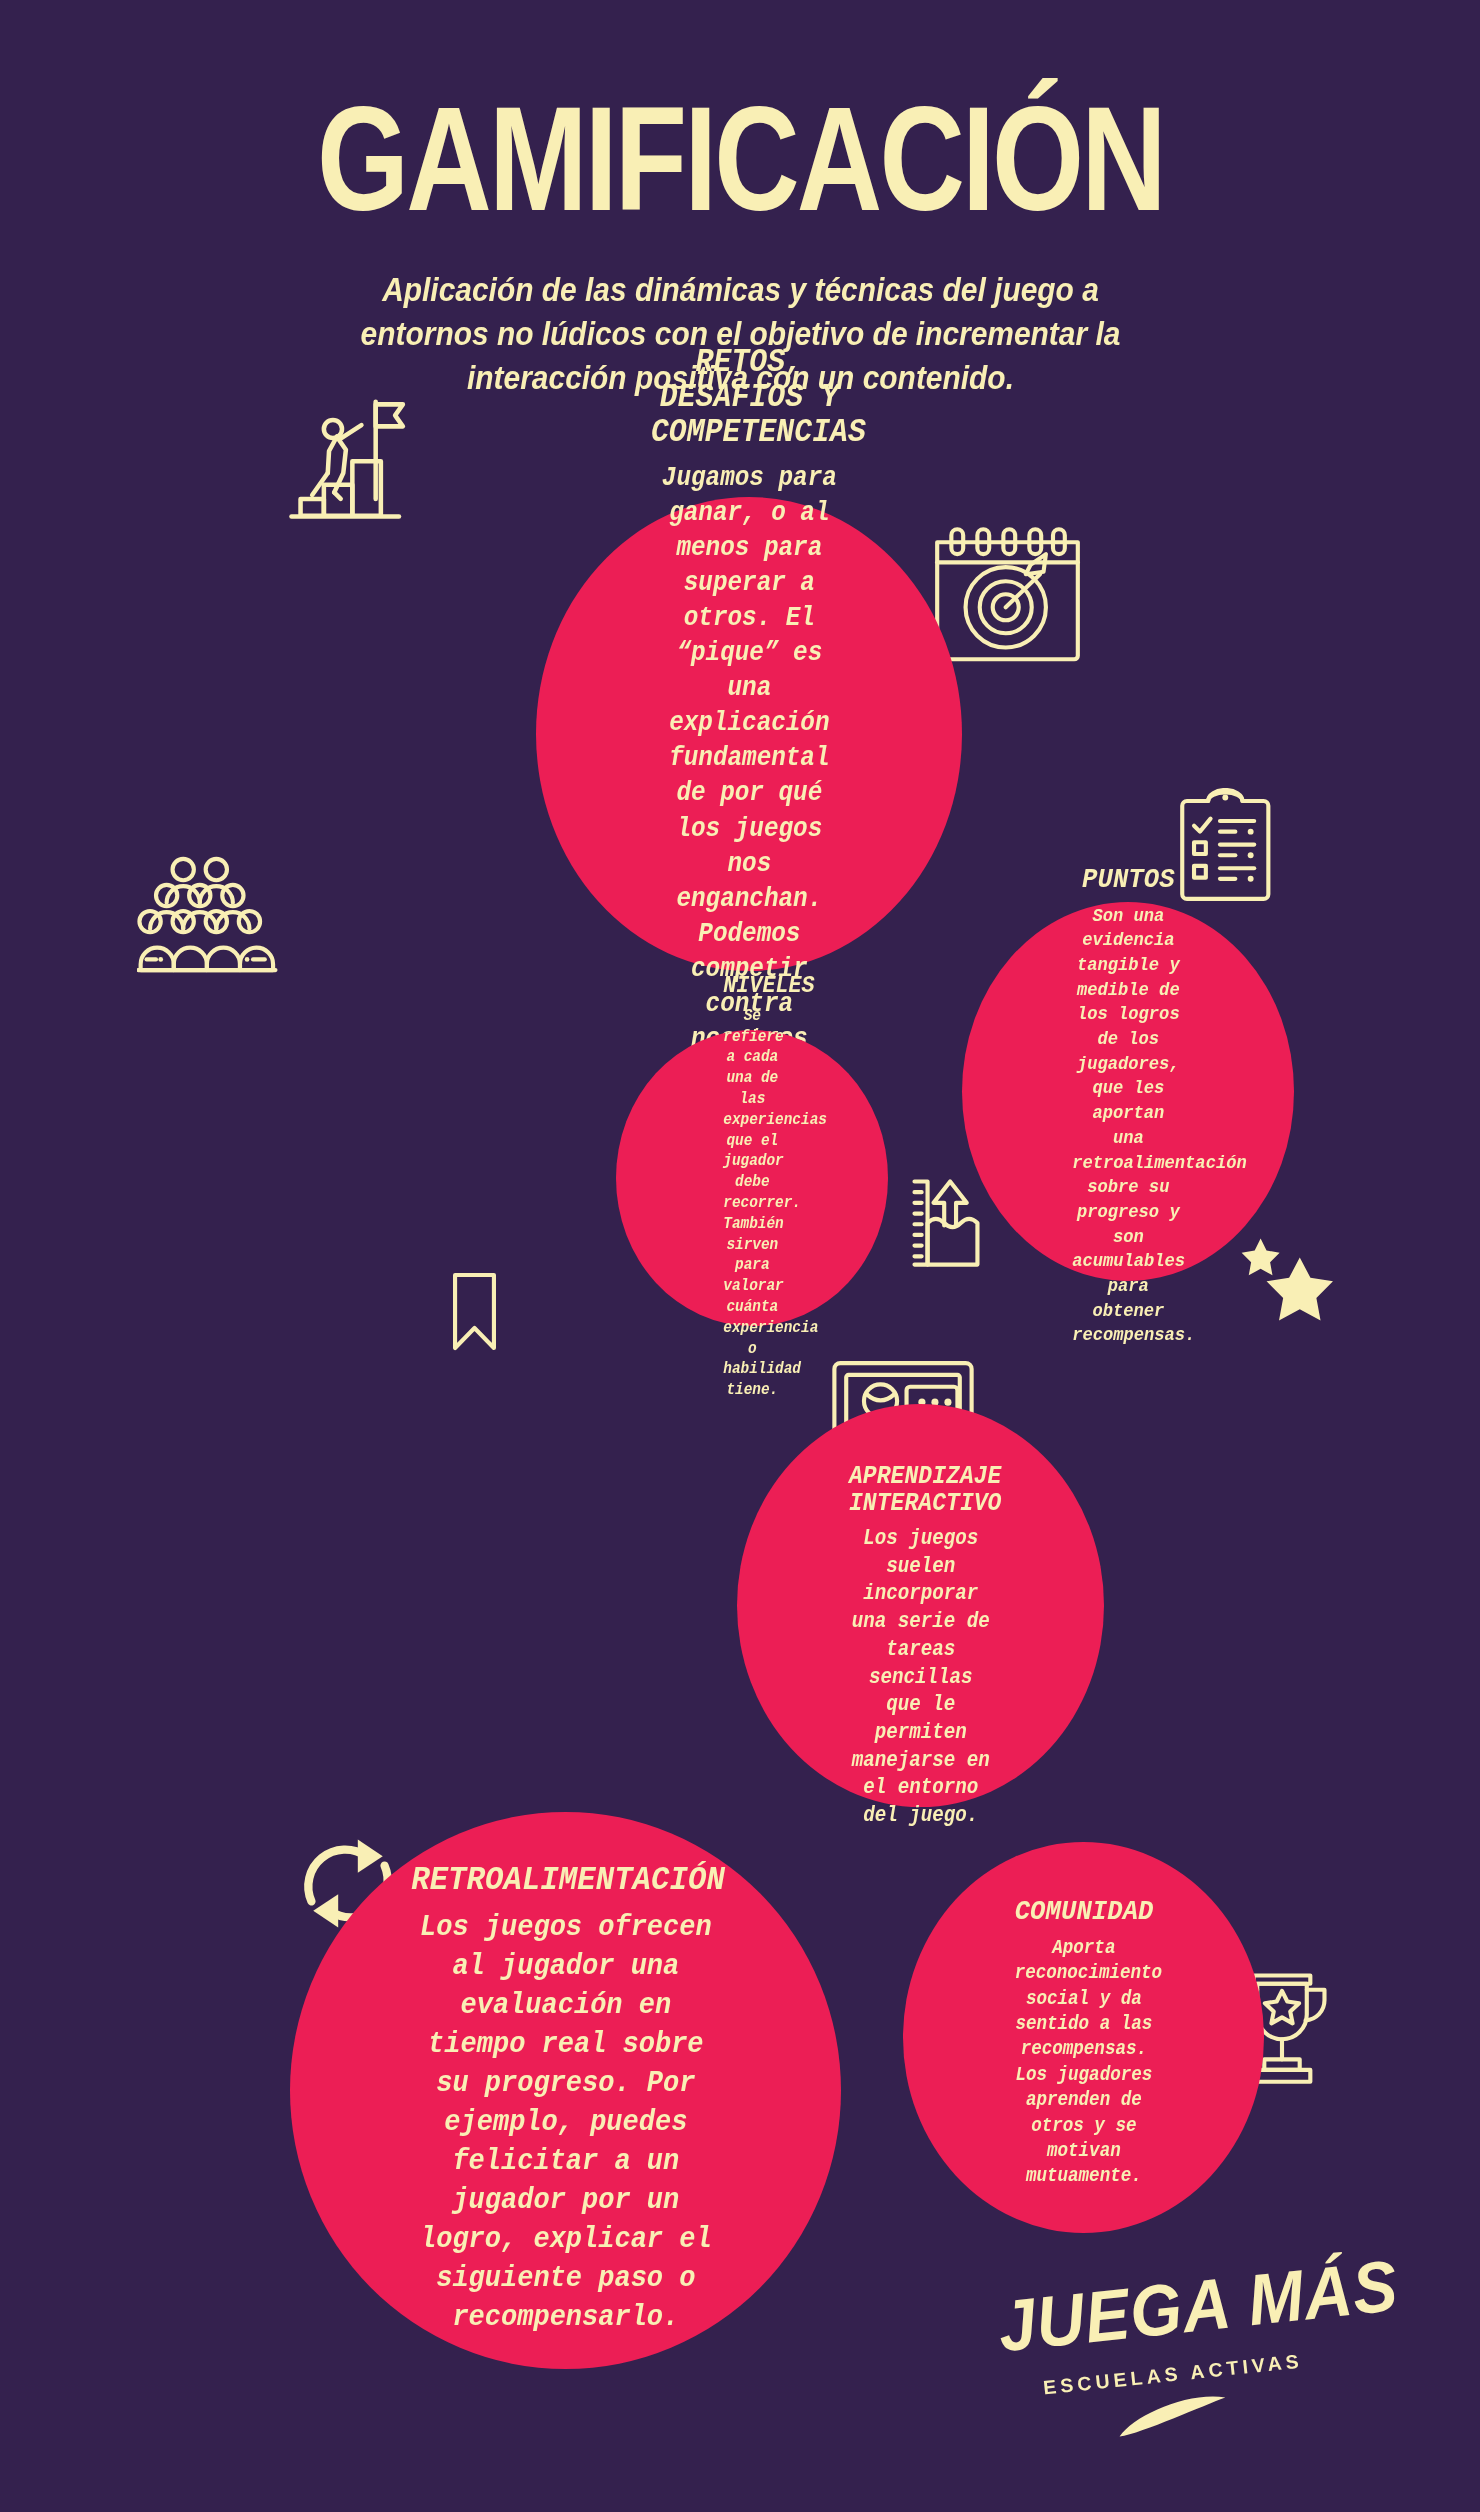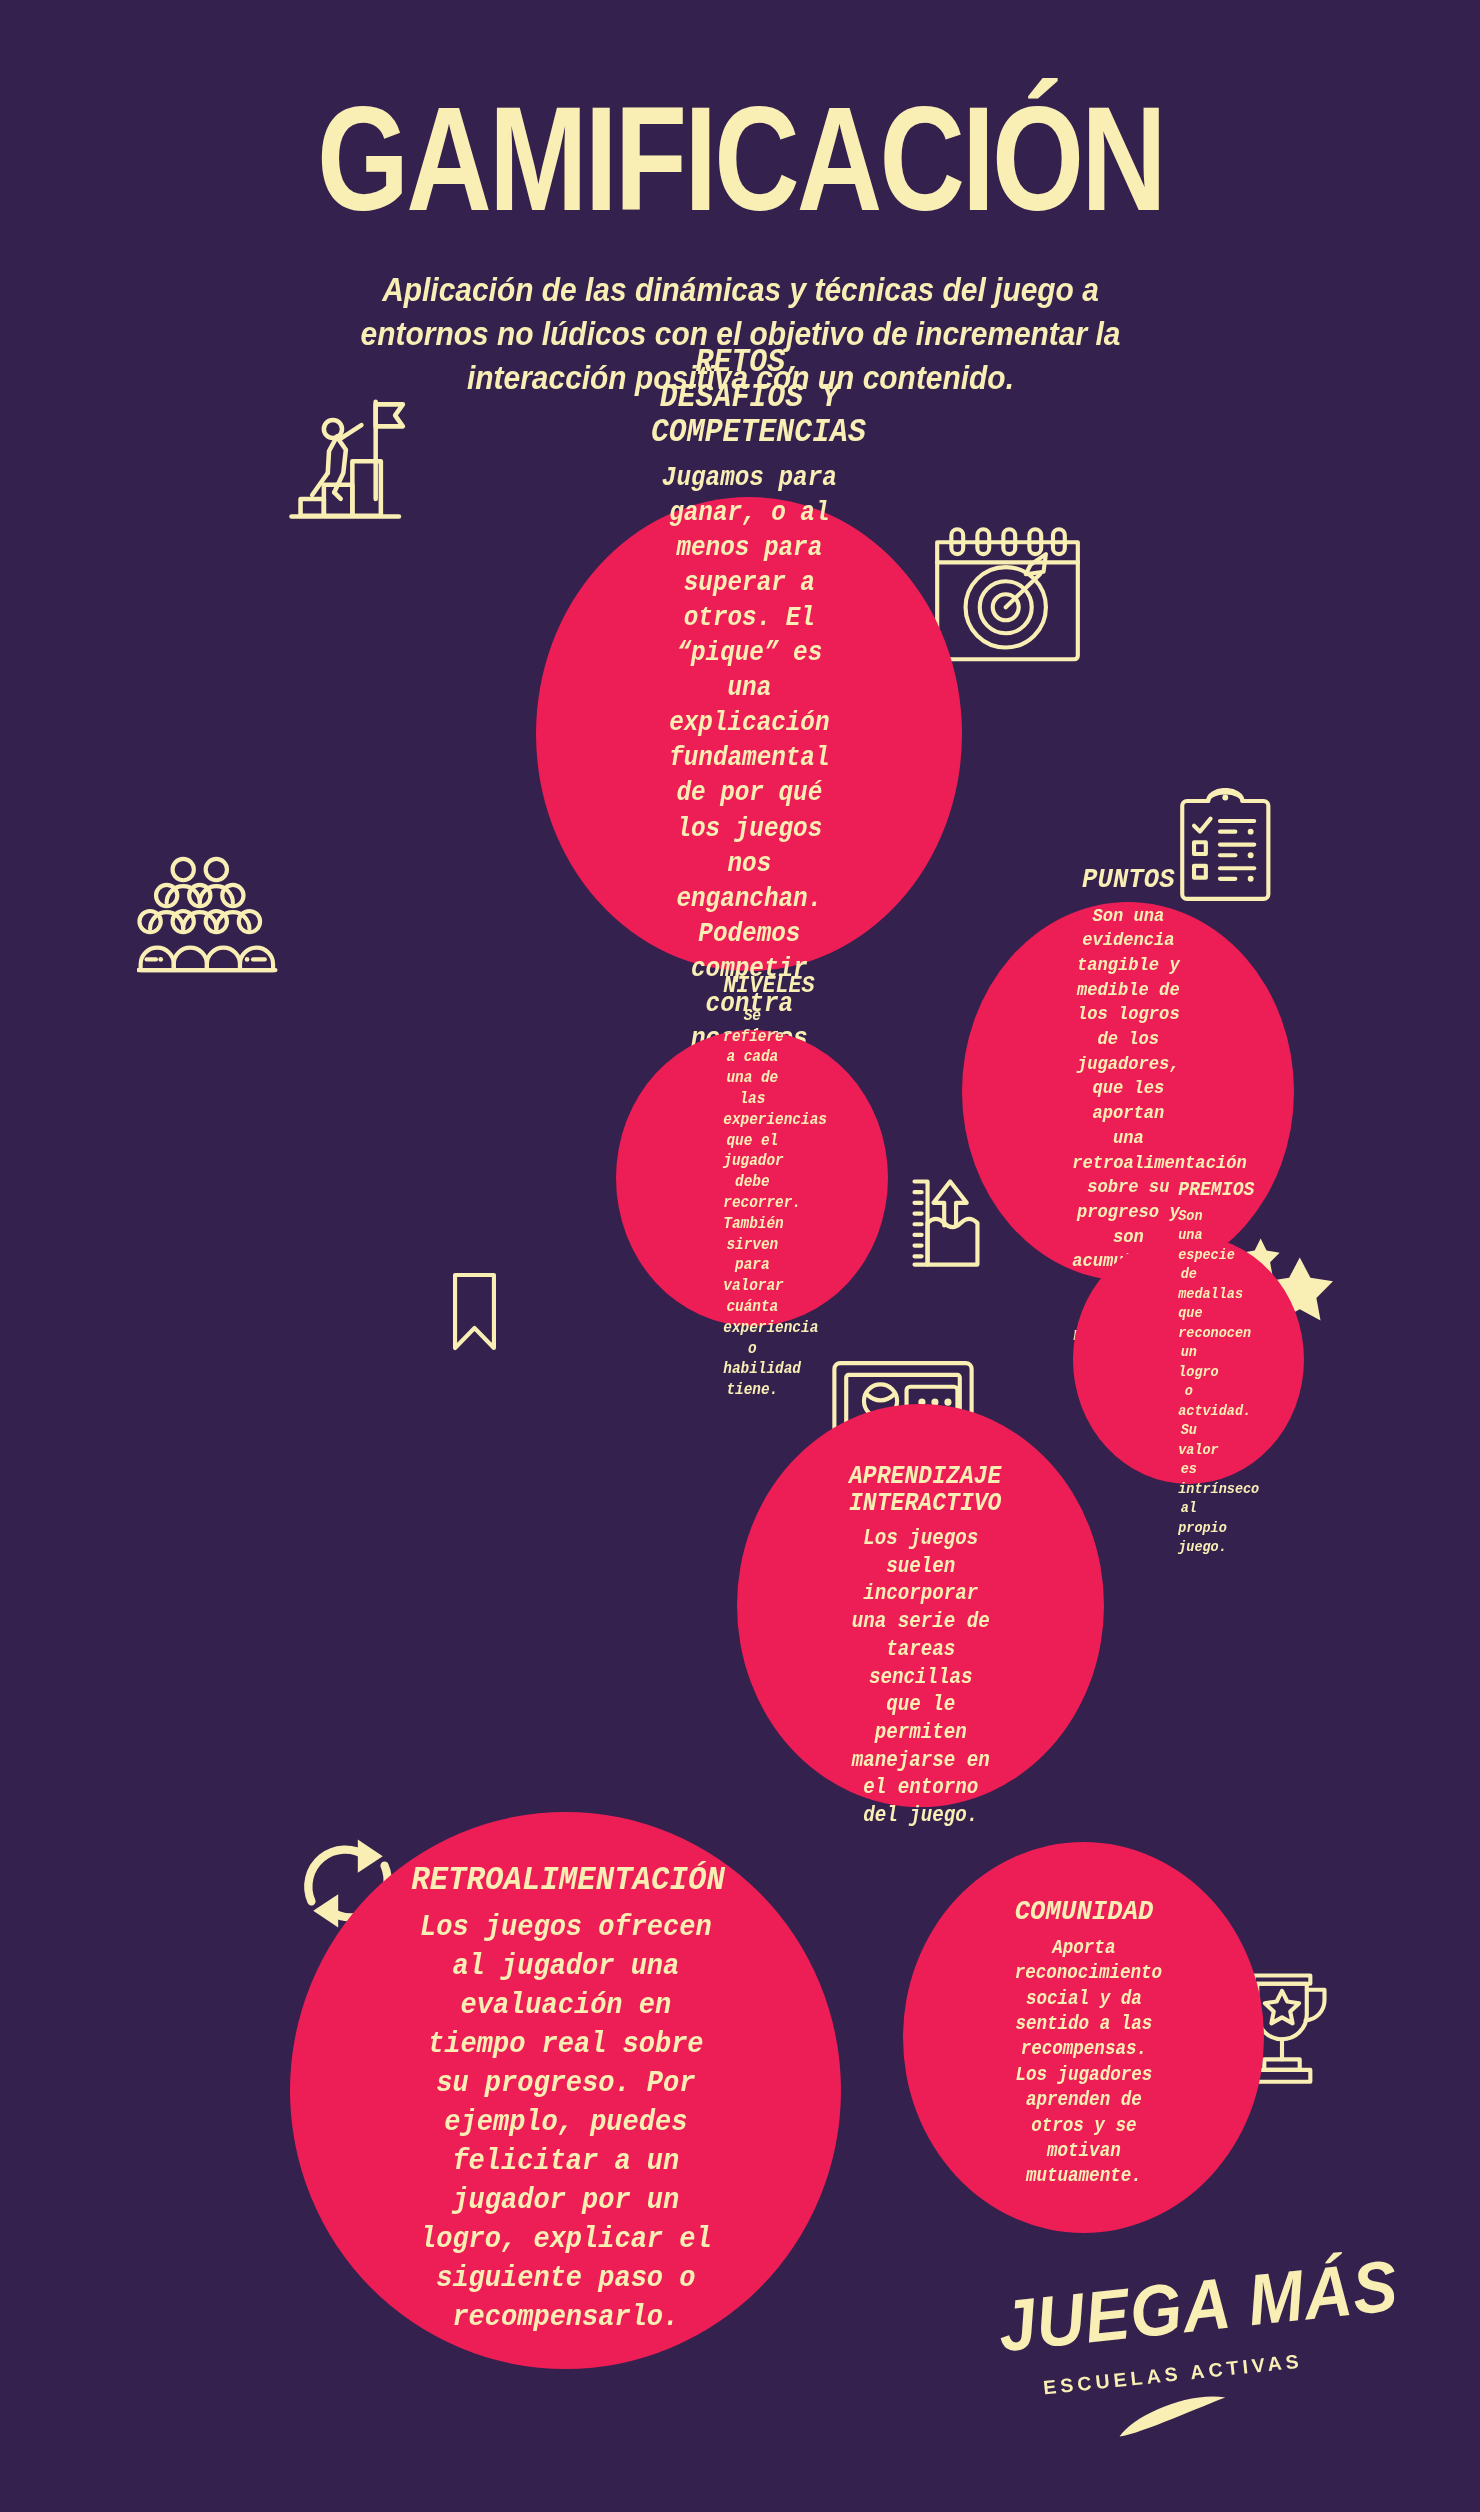--- a/index.html
+++ b/index.html
@@ -283,26 +283,20 @@
     </div>
   </div>
 
   <div class="bubble b-niveles" style="left:616px;top:1030px;width:272px;height:296px;">
     <div class="inner">
       <h2>NIVELES</h2>
       <p>Se refiere a cada una de las experiencias que el jugador debe recorrer. También sirven para valorar cuánta experiencia o habilidad tiene.</p>
     </div>
   </div>
 
-  <div class="bubble b-premios" style="left:1073px;top:1235px;width:231px;height:249px;">
-    <div class="inner">
-      <h2>PREMIOS</h2>
-      <p>Son una especie de medallas que reconocen un logro o actvidad. Su valor es intrínseco al propio juego.</p>
-    </div>
-  </div>
 
 
   <div class="bubble b-aprend" style="left:737px;top:1404px;width:367px;height:403px;">
     <div class="inner">
       <h2>APRENDIZAJE INTERACTIVO</h2>
       <p>Los juegos suelen incorporar una serie de tareas sencillas que le permiten manejarse en el entorno del juego.</p>
     </div>
   </div>
 
   <div class="bubble b-comunidad" style="left:903px;top:1842px;width:361px;height:391px;">

